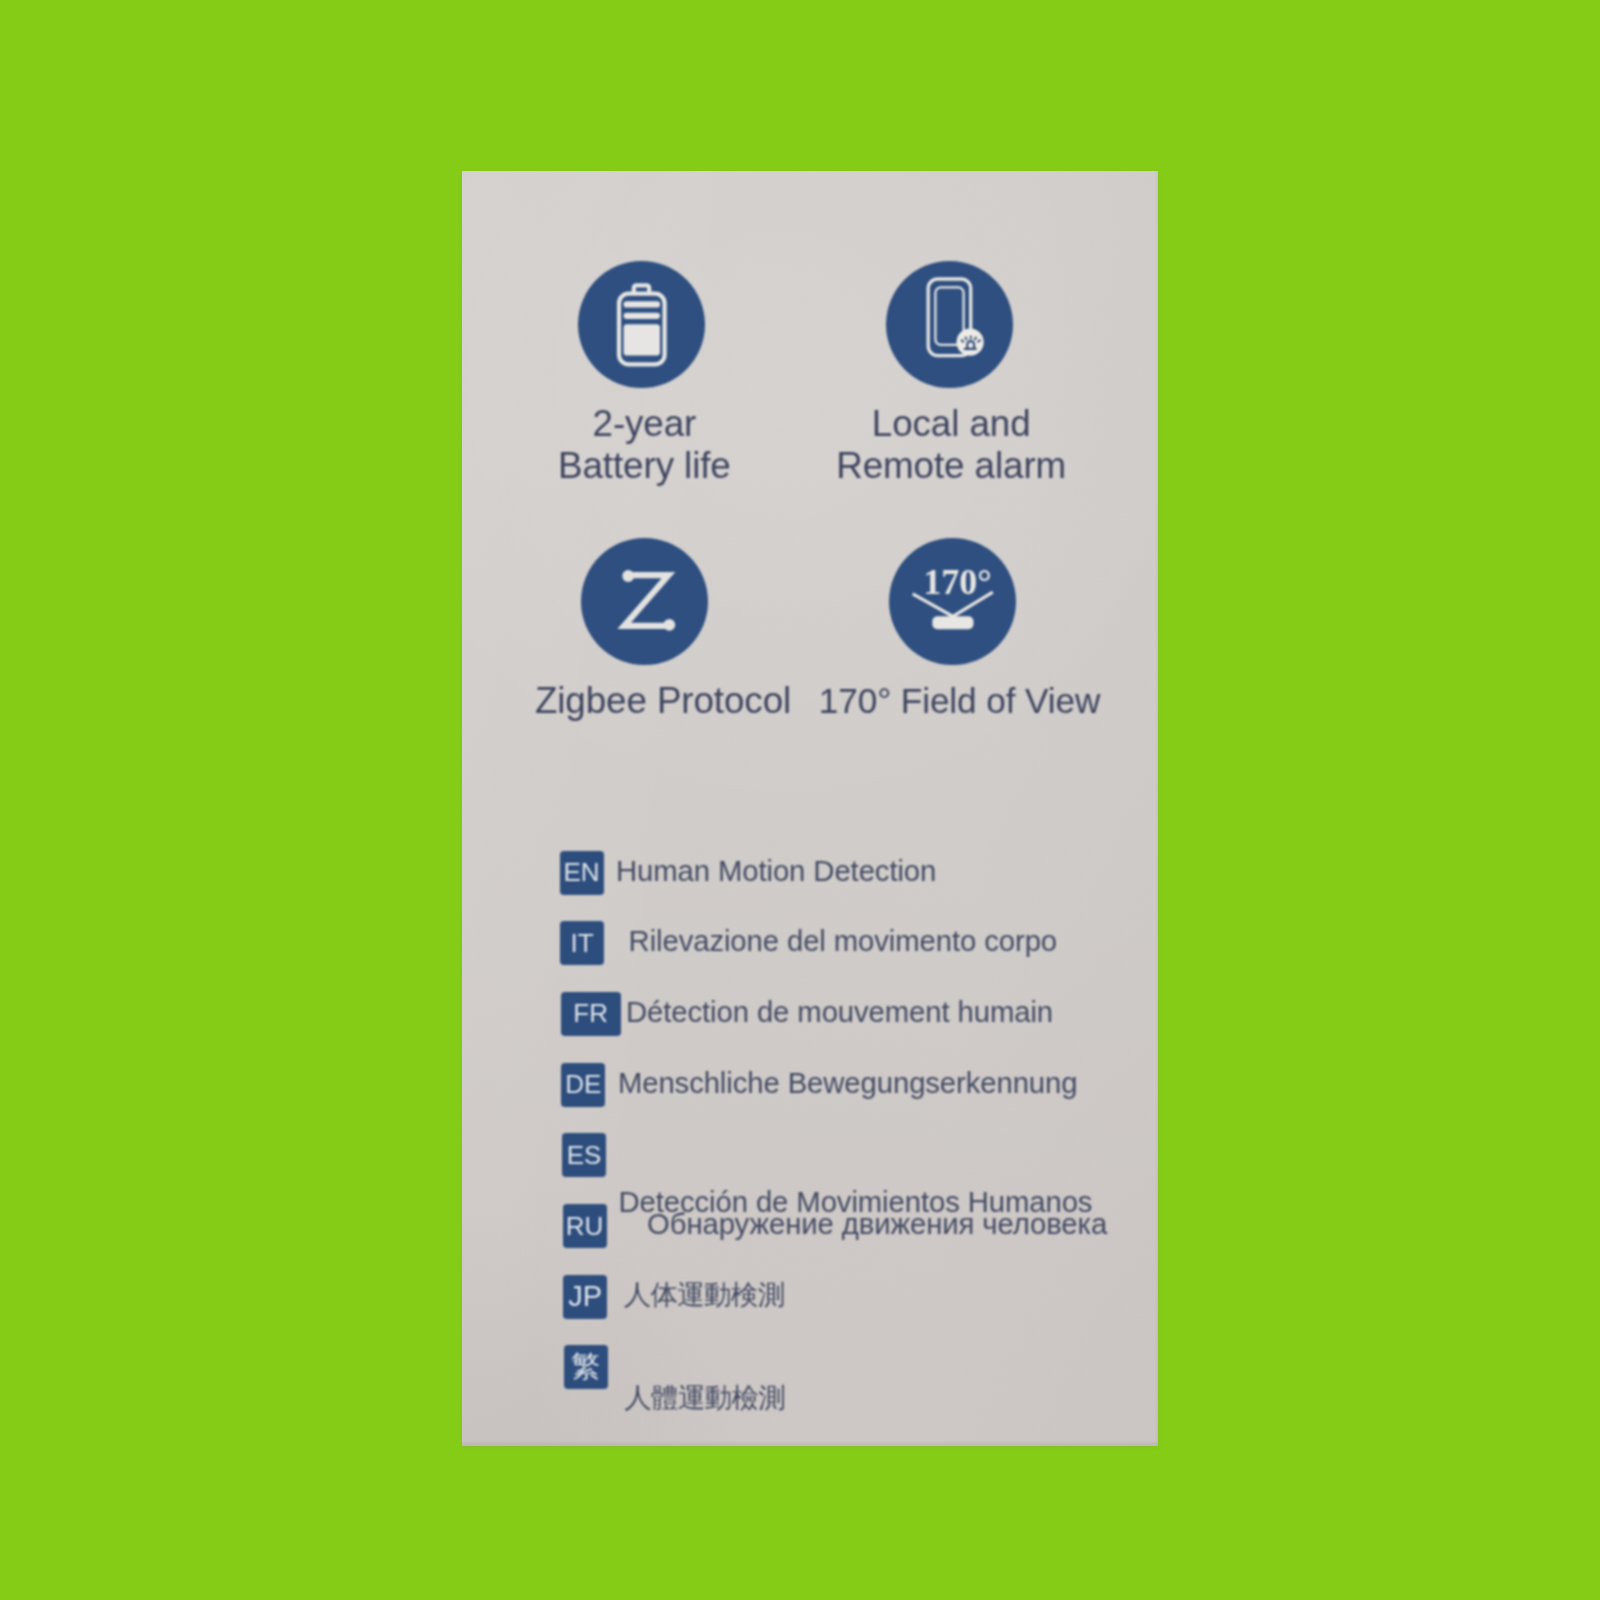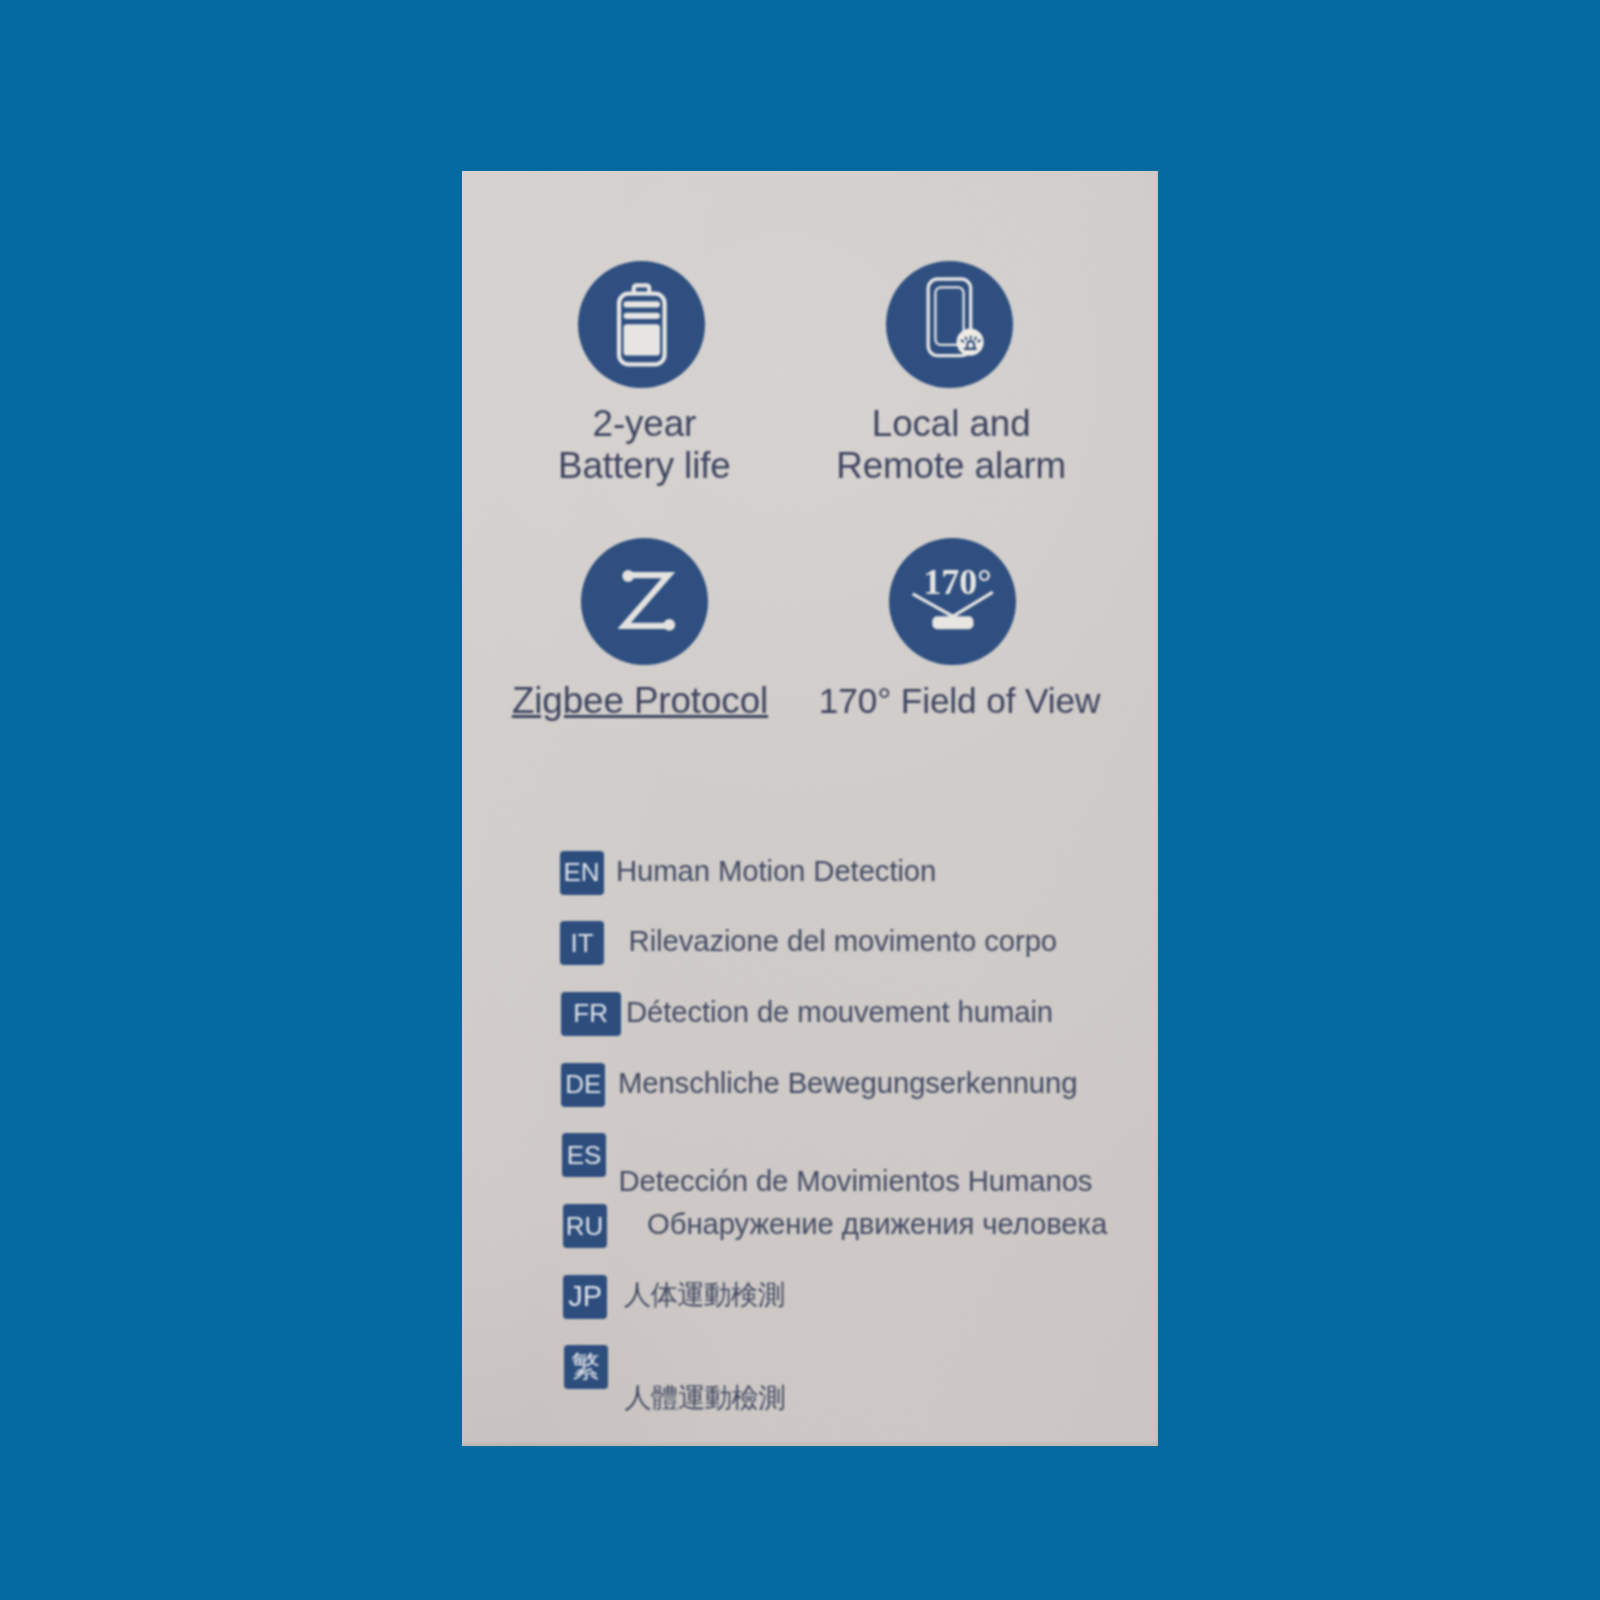--- a/index.html
+++ b/index.html
@@ -1,18 +1,18 @@
 <!DOCTYPE html>
 <html><head>
 <meta charset="utf-8">
 <title>Product package panel</title>
 <style>
   html,body{margin:0;padding:0;background:#ffffff;}
   body{width:1600px;height:1600px;font-family:"Liberation Sans",sans-serif;overflow:hidden;}
-  #stage{position:relative;width:1600px;height:1600px;background:#0369a1;}
+  #stage{position:relative;width:1600px;height:1600px;background:#84cc16;}
 
   
   #box{
     position:absolute;left:462px;top:171px;width:696px;height:1275px;
     background:
       radial-gradient(78% 44% at 46% 16%, rgba(255,255,255,0.10) 0%, rgba(255,255,255,0.0) 82%),
       radial-gradient(46% 24% at 5% 100%, rgba(100,96,92,0.07) 0%, rgba(100,96,92,0.0) 78%),
       linear-gradient(186deg,#d1cdca 0%,#d1cdca 26%,#cfcbc8 56%,#cdc8c5 82%,#ccc7c4 100%);
     box-shadow:0 1px 3px rgba(140,136,132,0.18);
   }
@@ -99,21 +99,21 @@
     </div>
 
     <div class="feature" style="left:0;top:0;">
       <div class="fdisc" style="left:119px;top:367px;width:127px;height:127px;">
         <svg viewBox="0 0 127 127" width="127" height="127">
           <path d="M44.0 37.2 H87.4 L43.2 87.8 H87.2" fill="none" stroke="#e4e2e0" stroke-width="6.3" stroke-linejoin="miter" stroke-linecap="butt" stroke-miterlimit="4"></path>
           <circle cx="47.2" cy="38.0" r="5.9" fill="#e4e2e0"></circle>
           <circle cx="88.3" cy="86.9" r="5.9" fill="#e4e2e0"></circle>
         </svg>
       </div>
-      <div class="flabel" style="left:18px;top:508px;width:320px;text-decoration:underline;">Zigbee Protocol</div>
+      <div class="flabel" style="left:41px;top:508px;width:320px;">Zigbee Protocol</div>
     </div>
 
     <div class="feature" style="left:0;top:0;">
       <div class="fdisc" style="left:427px;top:367px;width:127px;height:127px;">
         <svg viewBox="0 0 127 127" width="127" height="127">
           <text x="68.4" y="55.8" text-anchor="middle" font-family="Liberation Serif, serif" font-weight="bold" font-size="36" fill="#e8e6e2">170°</text>
           <path d="M23.7 55.9 L63.9 78.4 L103.8 54.1" fill="none" stroke="#e8e6e2" stroke-width="3.2" stroke-linecap="butt" stroke-linejoin="miter"></path>
           <rect x="43.3" y="78.2" width="41.2" height="13.0" rx="5.0" fill="#e8e6e2"></rect>
         </svg>
       </div>
@@ -132,21 +132,21 @@
           <div class="lrow">
             <div class="lbadge" style="left:98.7px;top:820.9px;width:60px;height:44px;">FR</div>
             <div class="ltext" style="left:164px;top:822.9px;height:36px;line-height:36px;">Détection de mouvement humain</div>
           </div>
           <div class="lrow">
             <div class="lbadge" style="left:99.4px;top:891.6px;width:44px;height:44px;">DE</div>
             <div class="ltext" style="left:155.9px;top:893.6px;height:36px;line-height:36px;">Menschliche Bewegungserkennung</div>
           </div>
           <div class="lrow">
             <div class="lbadge" style="left:100.0px;top:962.3px;width:44px;height:44px;">ES</div>
-            <div class="ltext" style="left:156.5px;top:992px;height:36px;line-height:36px;">Detección de Movimientos Humanos</div>
+            <div class="ltext" style="left:156.5px;top:1013px;height:36px;line-height:36px;">Detección de Movimientos Humanos</div>
           </div>
           <div class="lrow">
             <div class="lbadge" style="left:100.6px;top:1033.0px;width:44px;height:44px;">RU</div>
             <div class="ltext" style="left:157.1px;top:1035.0px;height:36px;line-height:36px;margin-left:28px;">Обнаружение движения человека</div>
           </div>
           <div class="lrow">
             <div class="lbadge cjk" style="left:101.2px;top:1103.7px;width:44px;height:44px;">JP</div>
             <div class="ltext cjk" style="left:161.7px;top:1106.2px;height:36px;line-height:36px;">人体運動検測</div>
           </div>
           <div class="lrow">

